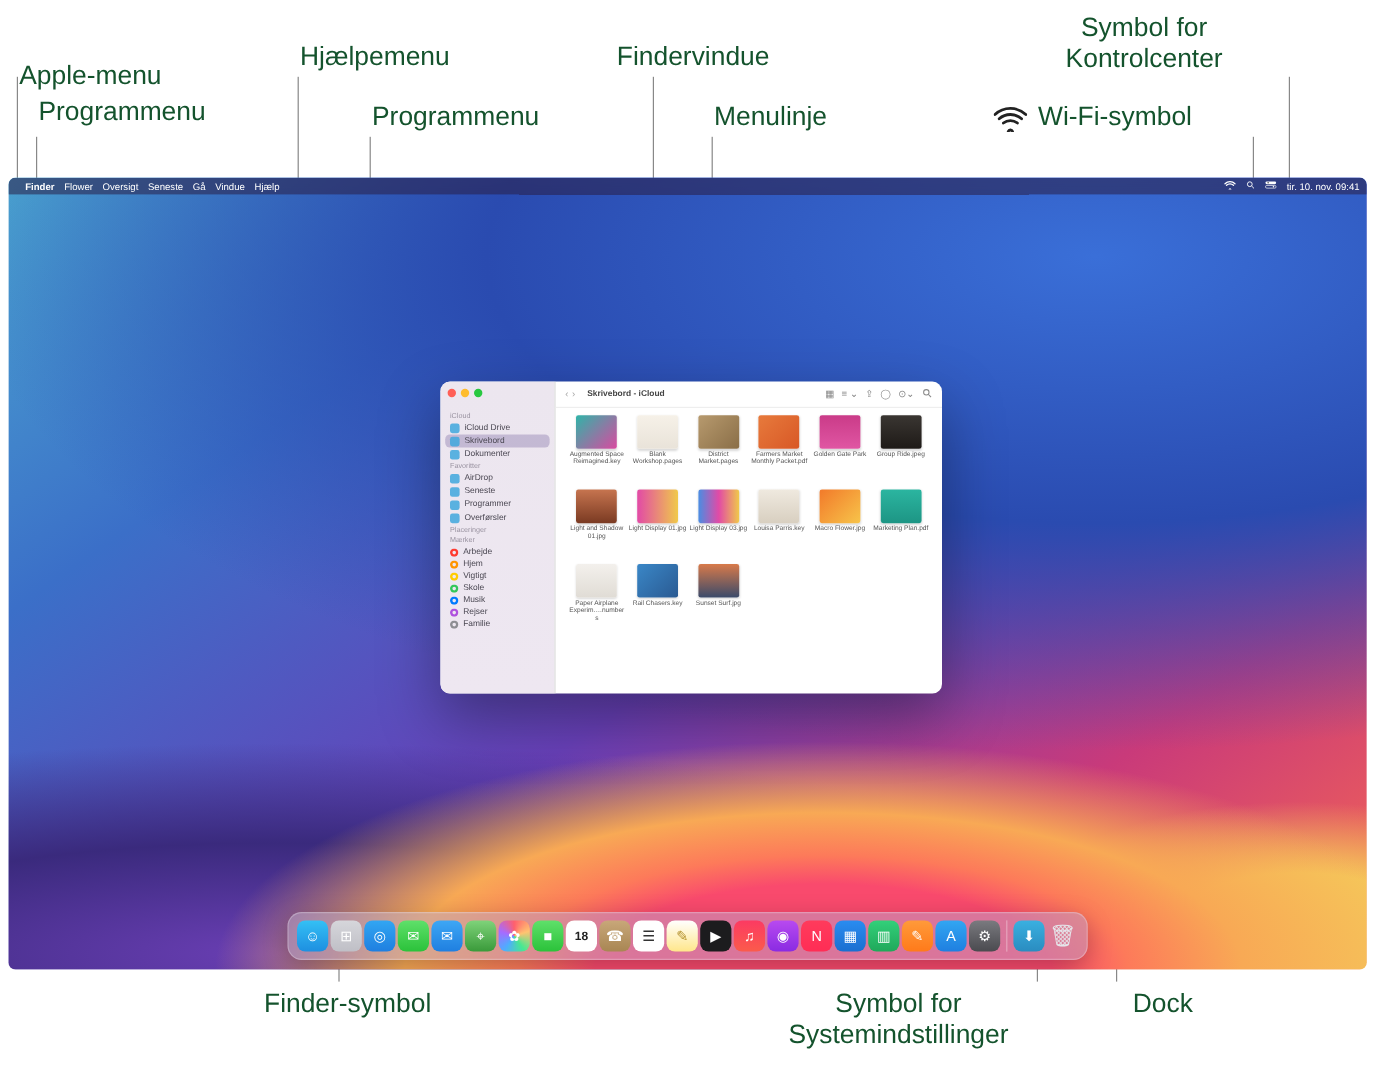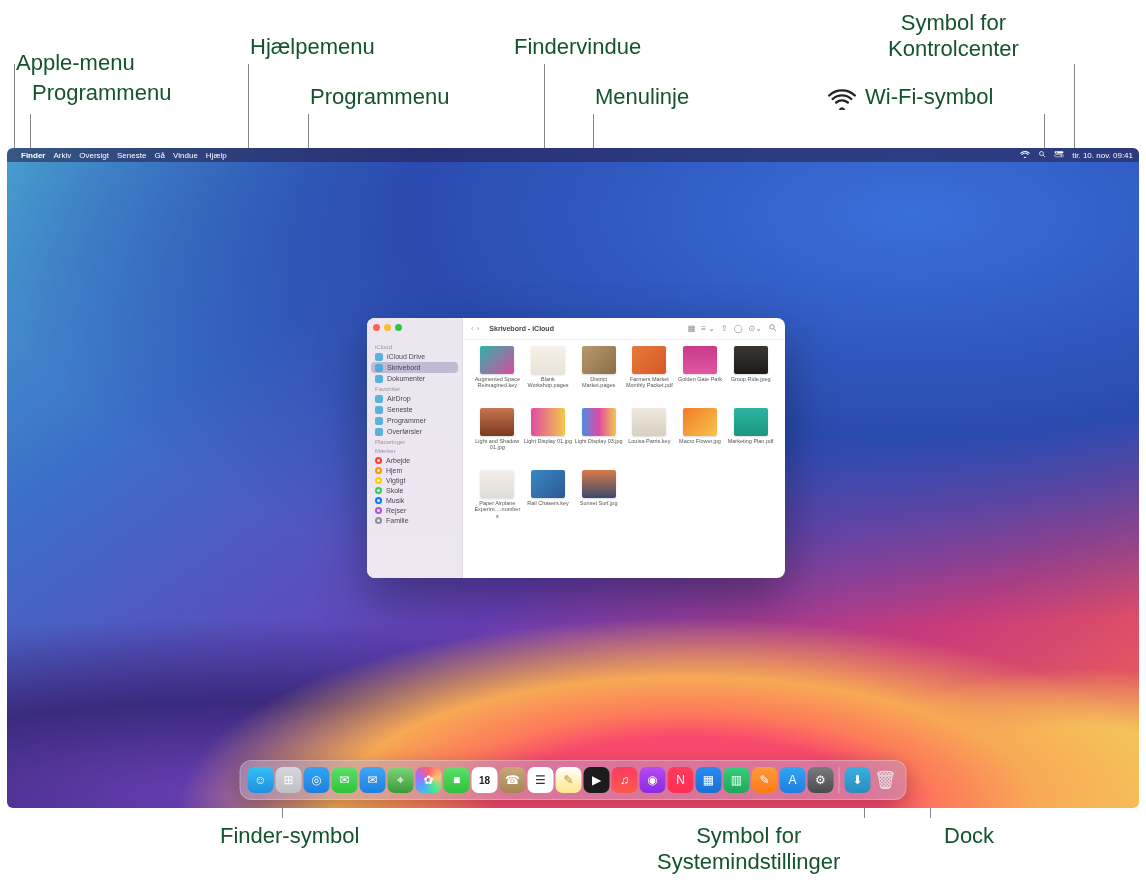--- a/index.html
+++ b/index.html
@@ -216,21 +216,21 @@
 <div class="callout-line" style="left:282px;top:790px;width:1px;height:28px"></div>
 <div class="callout-line" style="left:864px;top:790px;width:1px;height:28px"></div>
 <div class="callout-line" style="left:930px;top:790px;width:1px;height:28px"></div>
 
 <div class="screenshot">
 
   <div class="menubar">
     <div class="mleft">
       <span class="apple"></span>
       <span class="mbold">Finder</span>
-      <span>Arkiv</span>
+      <span>Flower</span>
       <span>Oversigt</span>
       <span>Seneste</span>
       <span>Gå</span>
       <span>Vindue</span>
       <span>Hjælp</span>
     </div>
     <div class="mright">
       <span>
         <svg width="10" height="8" viewBox="0 0 24 18">
             <path d="M12 17a1.6 1.6 0 1 0 .001 0M5 10a10 10 0 0 1 14 0M2 7a14 14 0 0 1 20 0" stroke="#fff" stroke-width="2.5" fill="none" stroke-linecap="round"></path>

